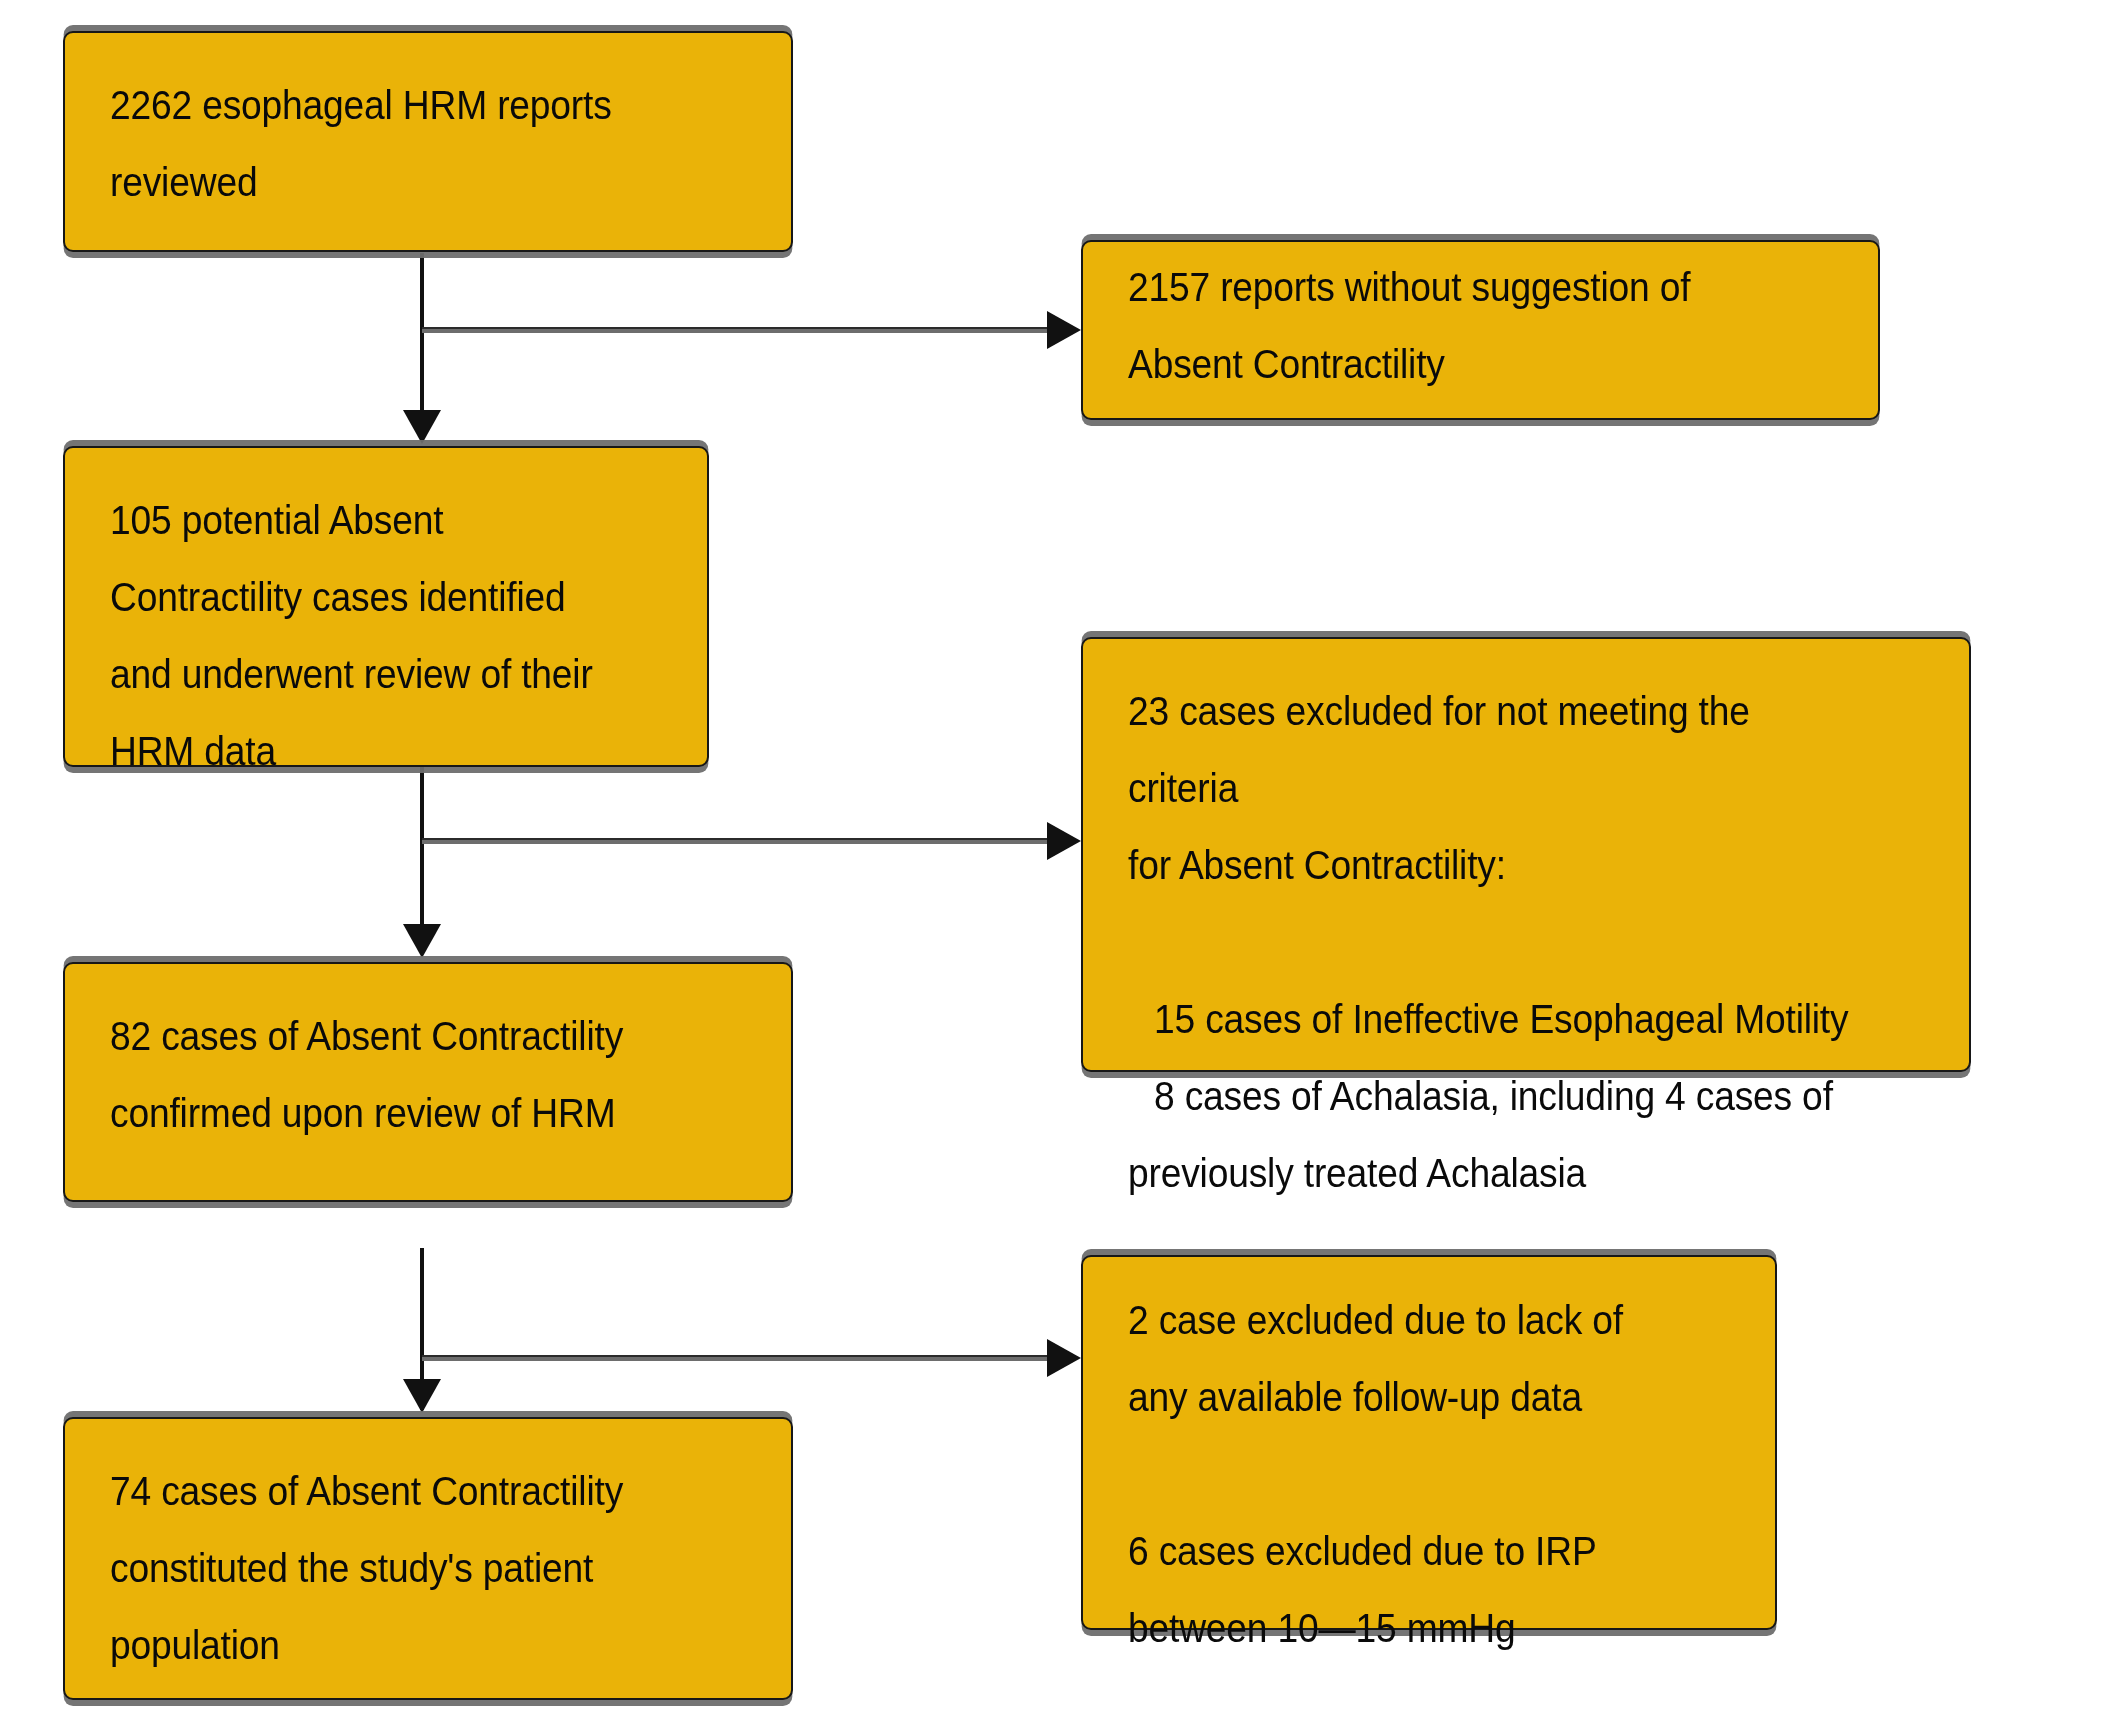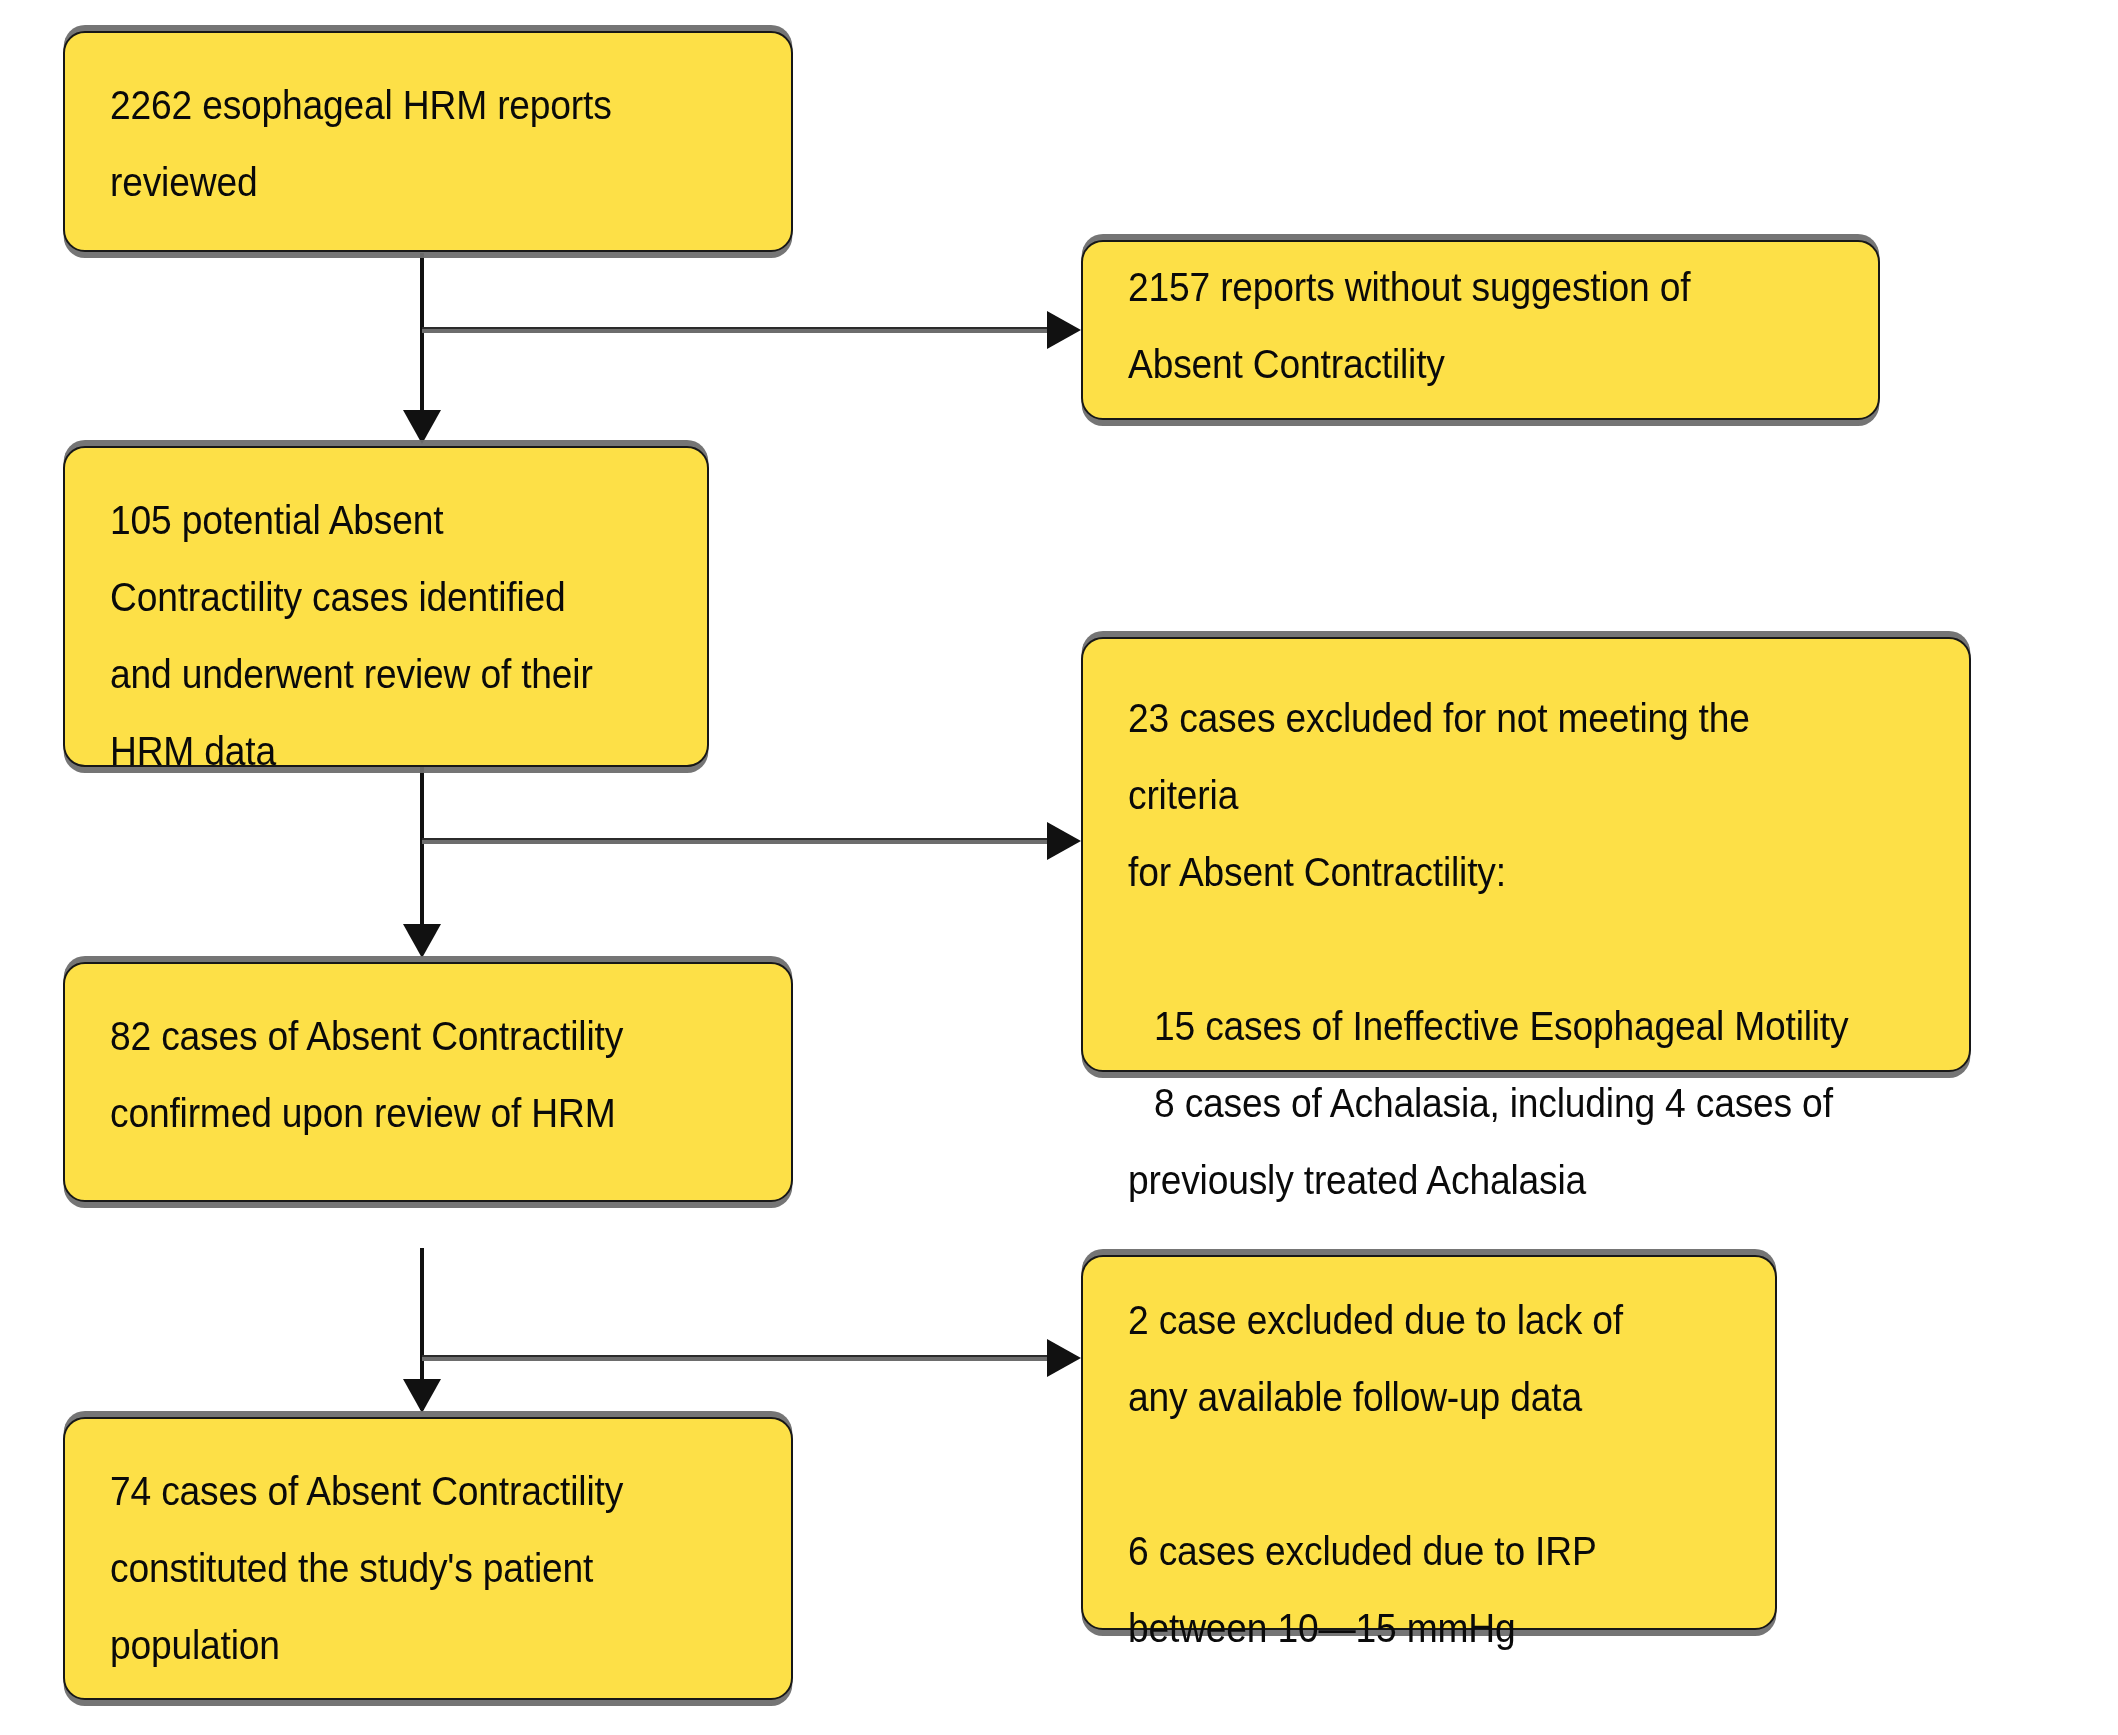--- a/index.html
+++ b/index.html
@@ -12,23 +12,23 @@
     position:relative;
     width:2119px;
     height:1735px;
     background:#ffffff;
     overflow:hidden;
   }
   
   .fbox{
     position:absolute;
     box-sizing:border-box;
-    background:#fde047;
+    background:#eab308;
     border:2.2px solid #171717;
-    border-radius:22px;
+    border-radius:10px;
     
     box-shadow:0 6.7px 0 -0.7px rgba(110,110,110,0.95),
                0 -6.7px 0 -0.7px rgba(110,110,110,0.95);
   }
   .fbox .inner{
     position:absolute;
     left:0; right:0; top:0;
     padding:34px 45px 0 45px;
   }
   .fbox p{
@@ -124,21 +124,21 @@
   </div>
 
   <div class="fbox" style="left:1081px; top:240px; width:799px; height:180px;">
     <div class="inner" style="padding-top:7px;">
       <p>2157 reports without suggestion of</p>
       <p>Absent Contractility</p>
     </div>
   </div>
 
   <div class="fbox" style="left:1081px; top:637px; width:890px; height:435px;">
-    <div class="inner" style="margin-top:7px;">
+    <div class="inner" style="">
       <p>23 cases excluded for not meeting the criteria</p>
       <p>for Absent Contractility:</p>
       <p class="spacer"></p>
       <p class="indent">15 cases of Ineffective Esophageal Motility</p>
       <p class="indent">8 cases of Achalasia, including 4 cases of</p>
       <p>previously treated Achalasia</p>
     </div>
   </div>
 
   <div class="fbox" style="left:1081px; top:1255px; width:696px; height:375px;">

